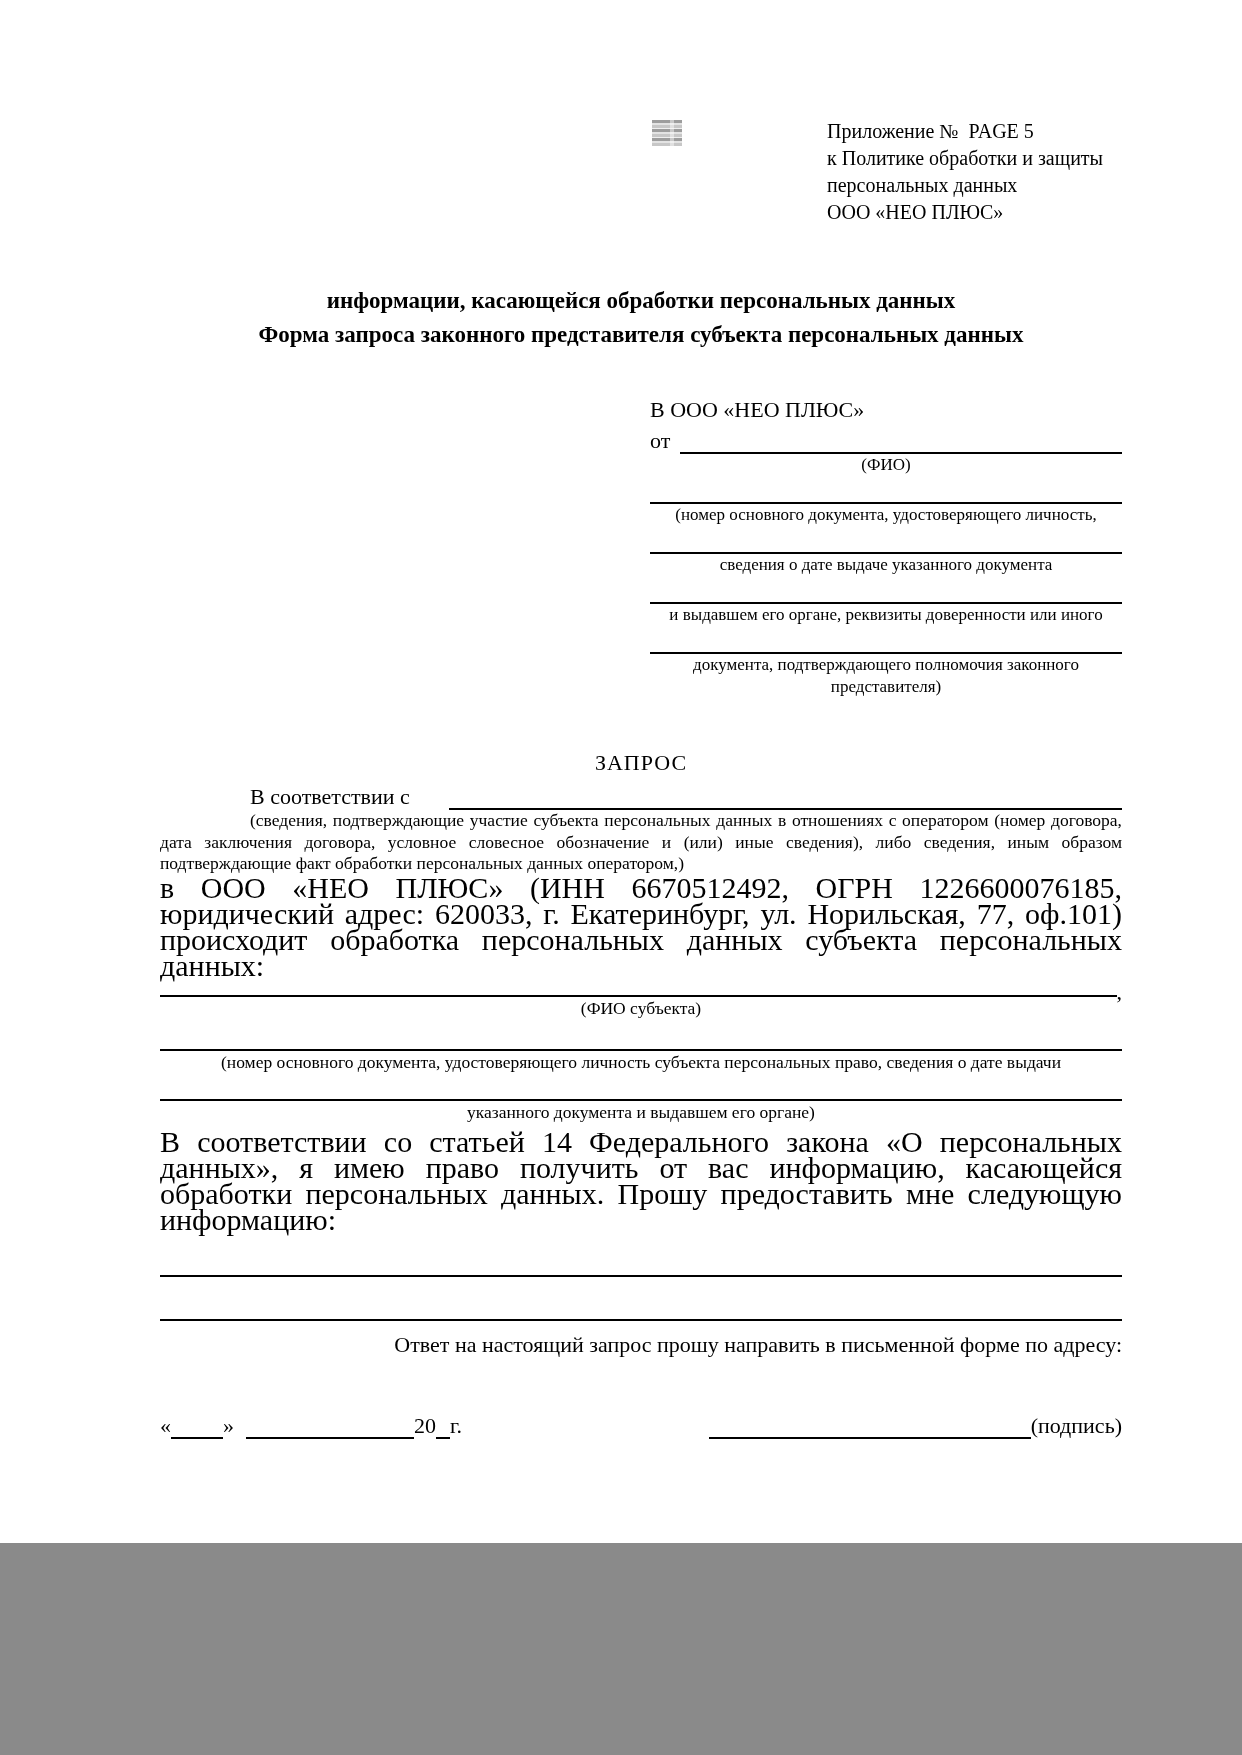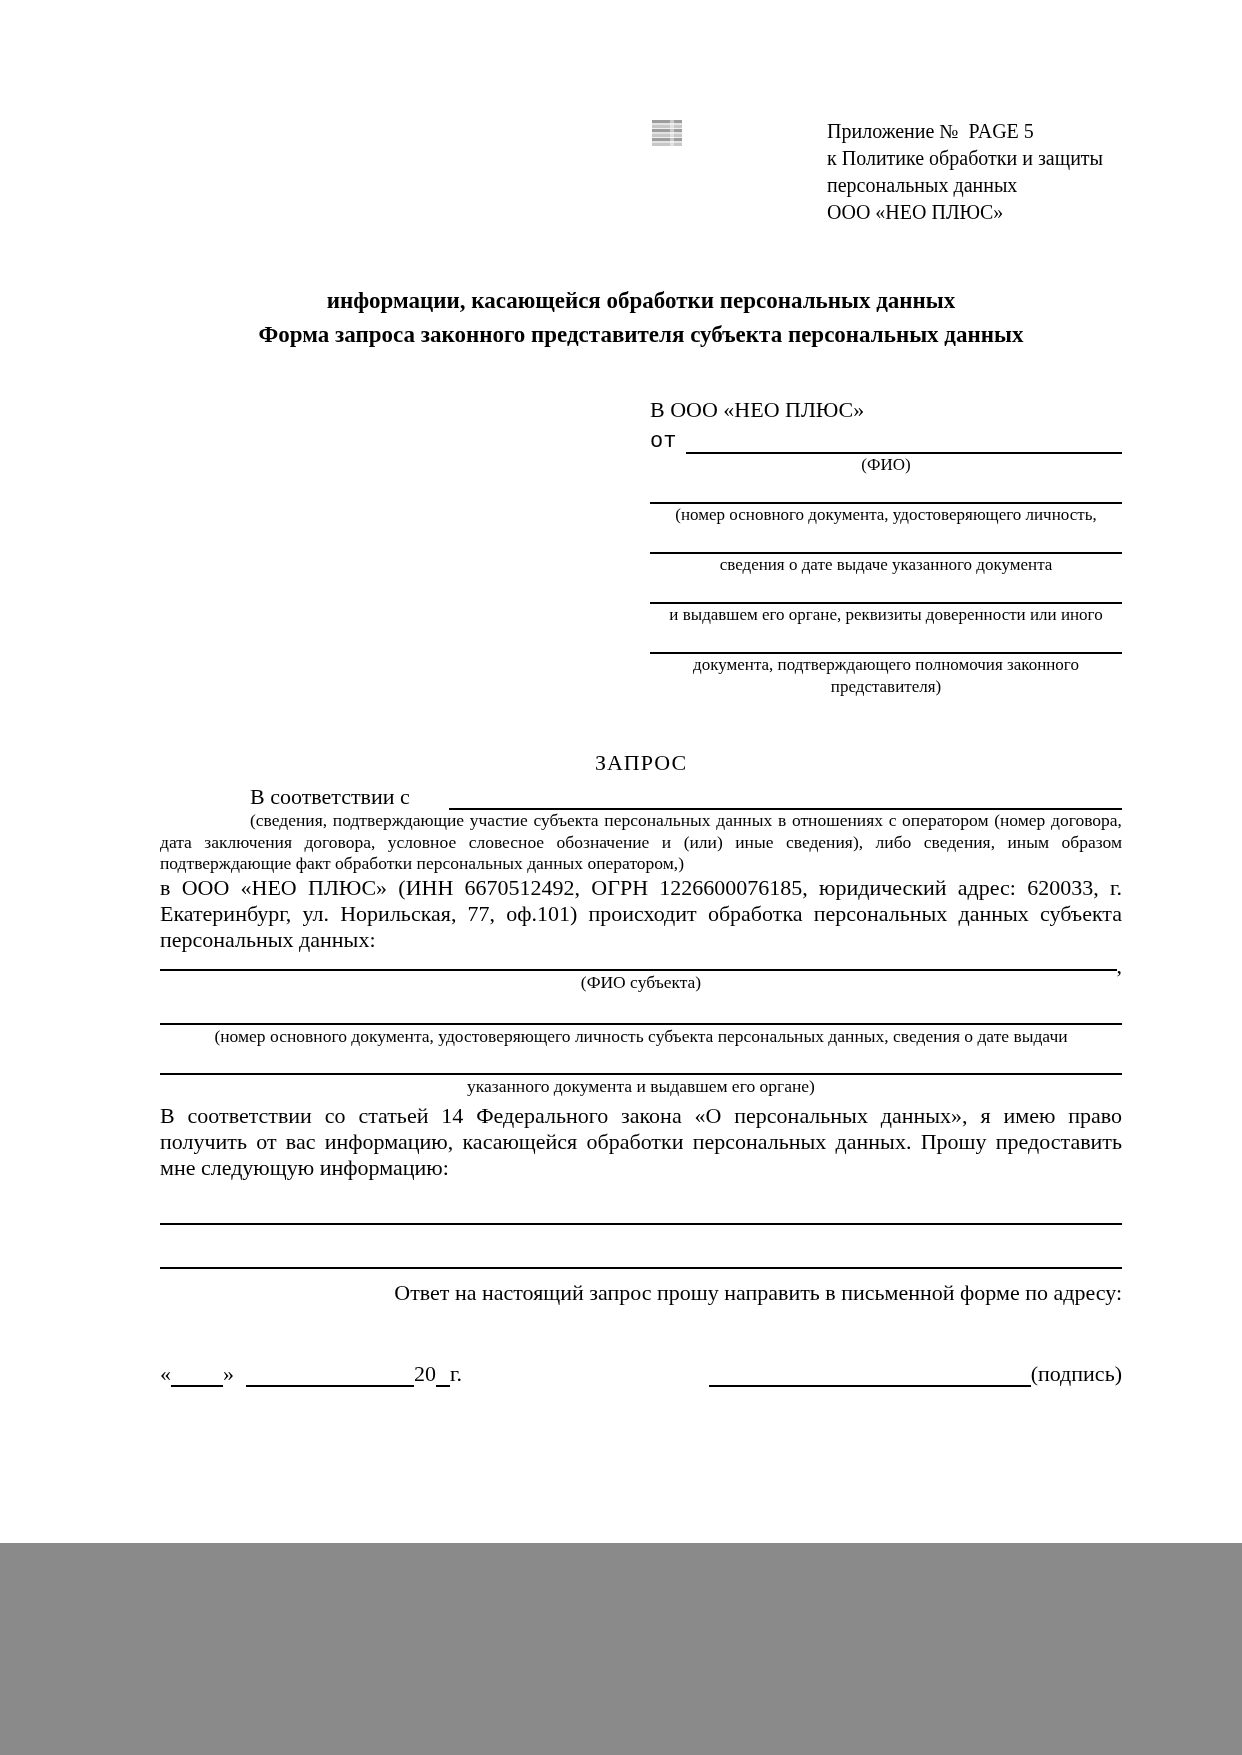--- a/index.html
+++ b/index.html
@@ -34,33 +34,33 @@
   .title {
     margin-top:58px;
     text-align:center;
     font-weight:bold;
     font-size:23px; line-height:34px;
   }
 
   .addressee { margin-top:44px; margin-left:490px; font-size:22px; }
   .addressee .to { line-height:28px; }
   .from-row { display:flex; align-items:flex-end; height:30px; }
-  .from-row .lbl { padding-right:10px;font-family:Liberation Mono, monospace; }
+  .from-row .lbl { padding-right:10px; }
   .u-fill { flex:1 1 auto; border-bottom:2px solid #000; }
   .caption { text-align:center; font-size:17px; line-height:22px; }
   .fill-line { height:26px; border-bottom:2px solid #000; }
 
   .request-heading { margin-top:50px; text-align:center; font-size:22px; line-height:30px; letter-spacing:1px; }
 
   .lead-row { display:flex; align-items:flex-end; margin-top:2px; height:30px; font-size:22px;gap:31px; }
   .lead-row .lbl { margin-left:90px; padding-right:8px; white-space:nowrap; }
 
   .small-print { font-size:17.5px; line-height:21.5px; text-align:justify; text-indent:90px; }
 
-  .para { font-size:22px; line-height:26px; text-align:justify; }
+  .para { font-size:30px; line-height:26px; text-align:justify; }
 
   .subject-line-row { display:flex; align-items:flex-end; height:18px; font-size:22px; }
   .subject-line-row .comma { line-height:10px; }
   .caption-wide { text-align:center; font-size:17.5px; line-height:22px; }
   .fill-30 { height:30px; border-bottom:2px solid #000; }
   .fill-26 { height:26px; border-bottom:2px solid #000; }
 
   .rights { margin-top:6px; }
 
   .blank-line { height:0; border-bottom:2px solid #000; margin-top:42px; }
@@ -128,21 +128,21 @@
     <div class="small-print">(сведения, подтверждающие участие субъекта персональных данных в отношениях с оператором (номер договора, дата заключения договора, условное словесное обозначение и (или) иные сведения), либо сведения, иным образом подтверждающие факт обработки персональных данных оператором,)</div>
 
     <div class="para">в ООО «НЕО ПЛЮС» (ИНН 6670512492, ОГРН 1226600076185, юридический адрес: 620033, г. Екатеринбург, ул. Норильская, 77, оф.101)  происходит обработка персональных данных субъекта персональных данных:</div>
 
     <div class="subject-line-row">
       <span class="u-fill"></span>
       <span class="comma">,</span>
     </div>
     <div class="caption-wide">(ФИО субъекта)</div>
     <div class="fill-30"></div>
-    <div class="caption-wide">(номер основного документа, удостоверяющего личность субъекта персональных данных, сведения о дате выдачи</div>
+    <div class="caption-wide">(номер основного документа, удостоверяющего личность субъекта персональных право, сведения о дате выдачи</div>
     <div class="fill-26"></div>
     <div class="caption-wide">указанного документа и выдавшем его органе)</div>
 
     <div class="para rights">В соответствии со статьей 14 Федерального закона «О персональных данных», я имею право получить от вас информацию, касающейся обработки персональных данных. Прошу предоставить мне следующую информацию:</div>
 
     <div class="blank-line"></div>
     <div class="blank-line"></div>
 
     <div class="reply-intro">Ответ на настоящий запрос прошу направить в письменной форме по адресу:</div>
 

